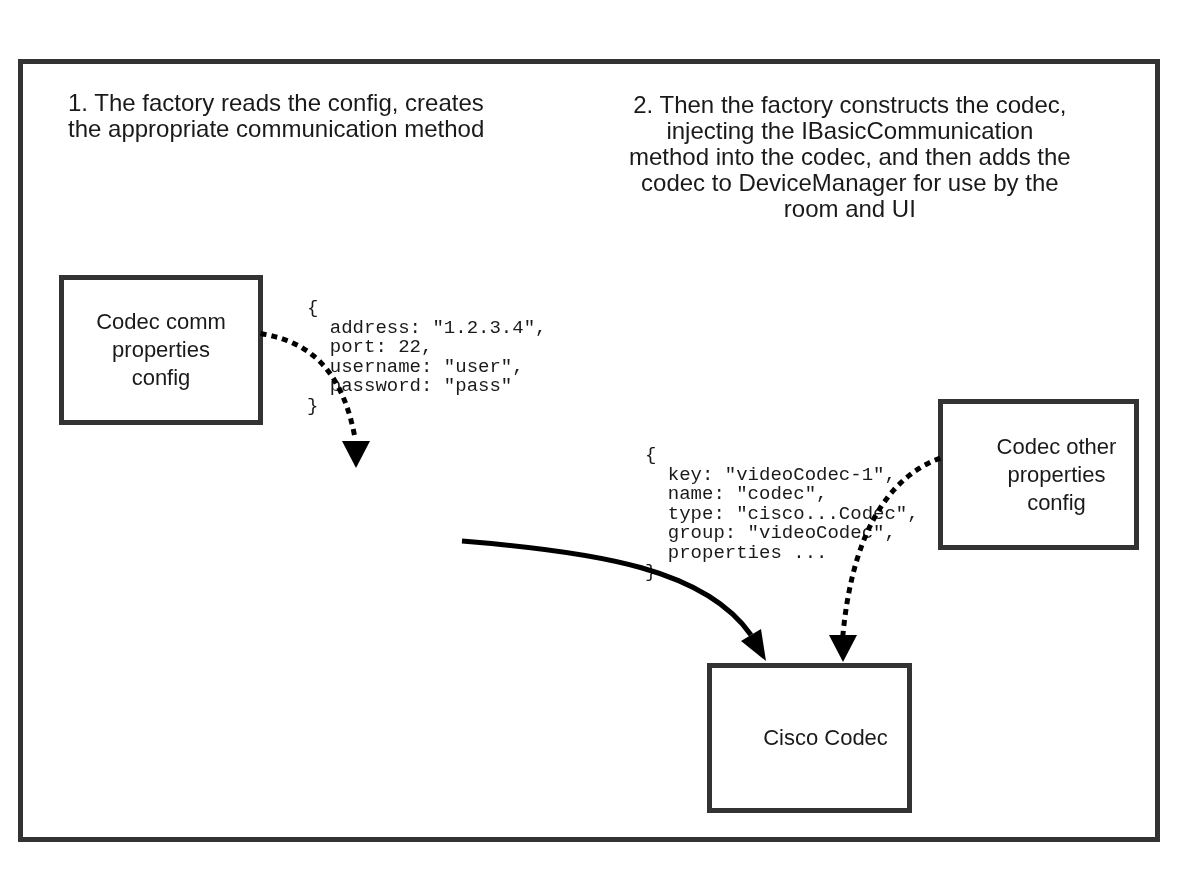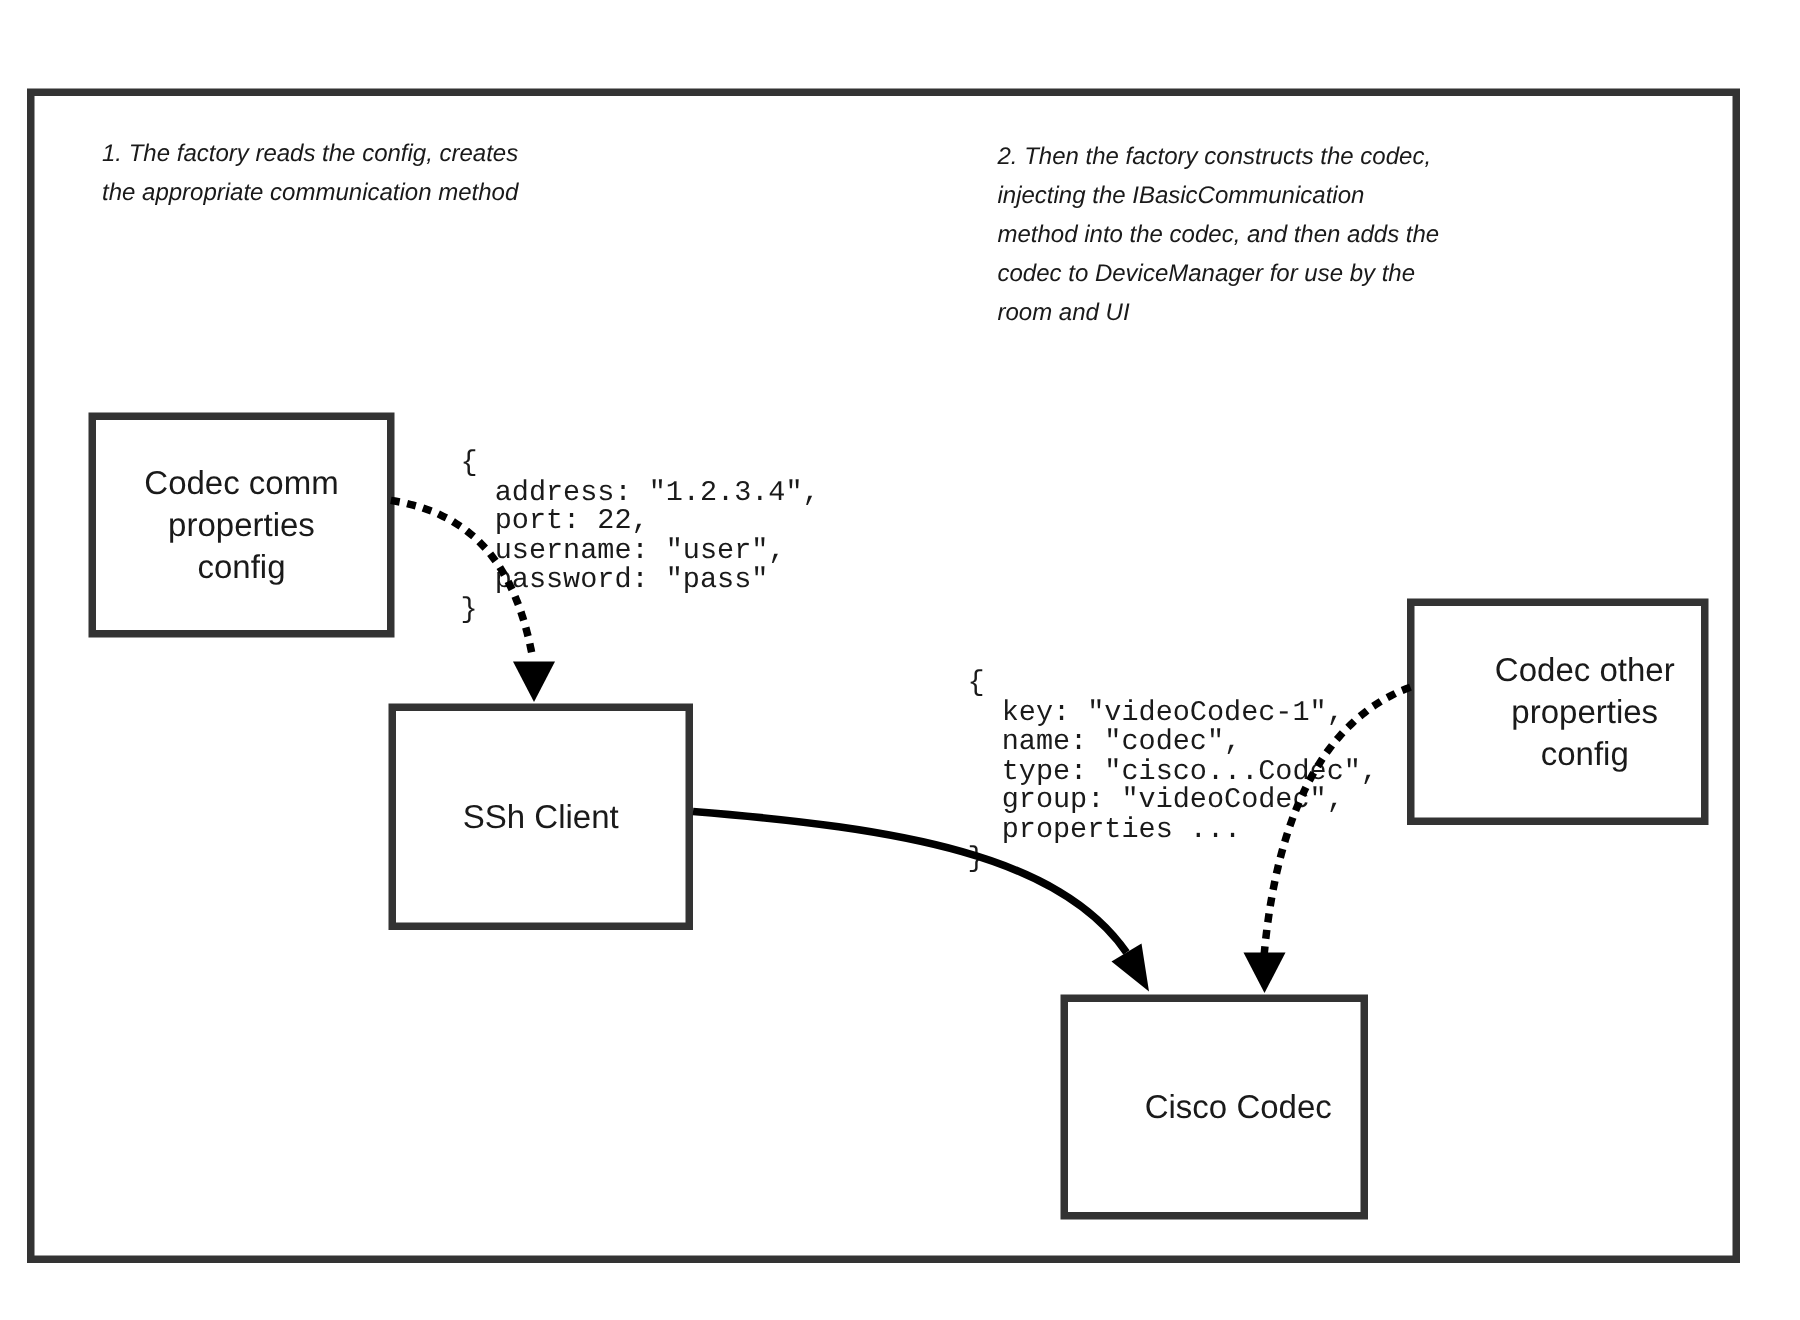--- a/index.html
+++ b/index.html
@@ -33,28 +33,27 @@
     line-height: 28px;
     white-space: pre-line;
     z-index: 2;
   }
   #node-codec-comm  { left: 59px;  top: 259px; width: 204px; height: 150px; margin-top: 16px; }
   #node-ssh         { left: 259px; top: 469px; width: 203px; height: 151px; }
   #node-cisco       { left: 707px; top: 663px; width: 205px; height: 150px; padding-left: 32px; }
   #node-codec-other { left: 938px; top: 399px; width: 201px; height: 151px; padding-left: 36px; }
   .annotation {
     position: absolute;
-    font-size: 16px;
+    font-size: 24px;
     line-height: 26px;
     white-space: pre-line;
     z-index: 1;
-    font-style: italic;
   }
   #step1 { left: 68px;  top: 90px;  }
-  #step2 { left: 665px; top: 92px;  }
+  #step2 { left: 629px; top: 92px; text-align: center;  }
   #note  { left: 943px; top: 688px; }
   .code {
     position: absolute;
     margin: 0;
     font-family: "Liberation Mono", "DejaVu Sans Mono", monospace;
     font-size: 19px;
     line-height: 19.5px;
     white-space: pre;
     color: #1a1a1a;
     z-index: 1;
@@ -106,21 +105,20 @@
   name: "codec",
   type: "cisco...Codec",
   group: "videoCodec",
   properties ...
 }</pre>
 
   <div class="node" id="node-codec-comm">Codec comm
 properties
 config</div>
 
-  <div class="node" id="node-ssh">SSh Client</div>
 
   <div class="node" id="node-cisco">Cisco Codec</div>
 
   <div class="node" id="node-codec-other">Codec other
 properties
 config</div>
 
   <svg class="arrows" viewBox="0 0 1200 880" xmlns="http://www.w3.org/2000/svg">
 
     <path class="dotted-line" d="M 263 334 C 308 342, 342 368, 355 438"></path>

